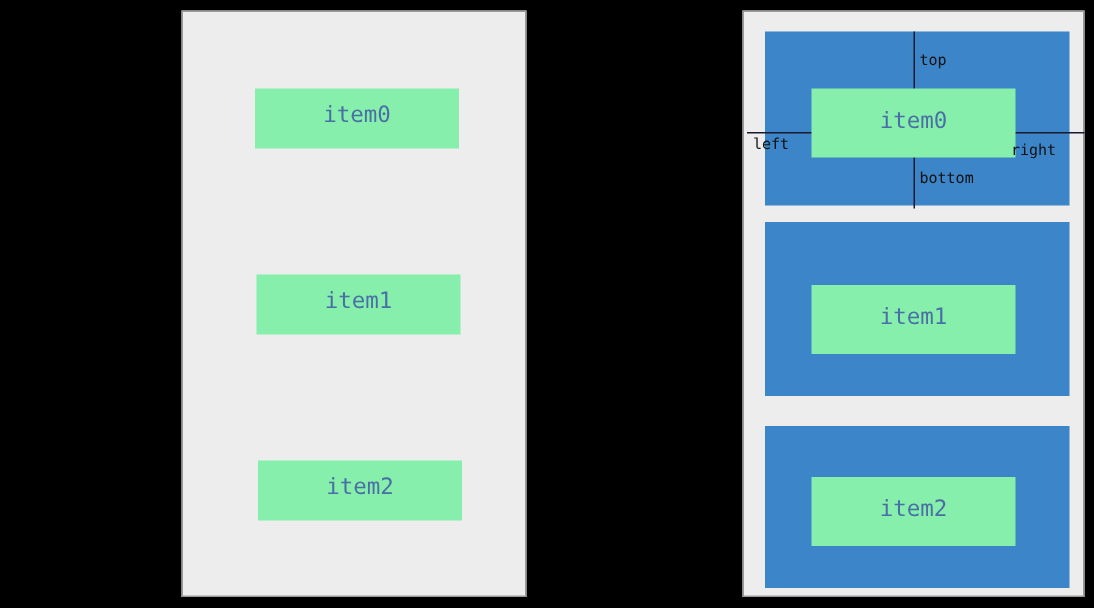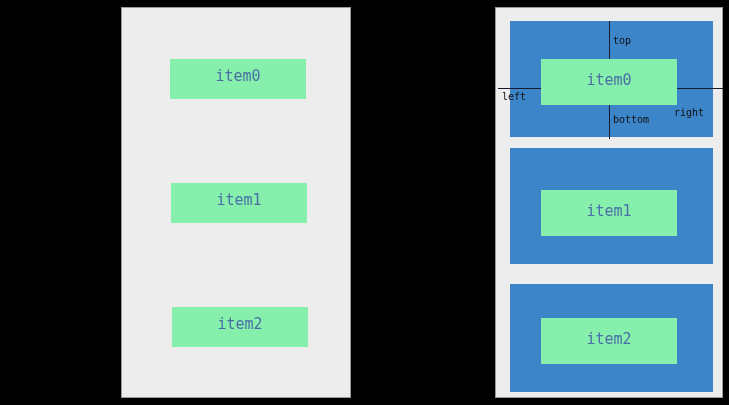--- a/index.html
+++ b/index.html
@@ -106,21 +106,21 @@
   .guide-label {
     position: absolute;
     color: #111111;
     font-size: 10px;
     line-height: 1;
     white-space: nowrap;
   }
   .gl-top    { left: 117px; top: 28px; }
   .gl-bottom { left: 117px; top: 107px; text-align: right; }
   .gl-left   { left: 6px;   top: 84px; }
-  .gl-right  { left: 178px; top: 100px; }
+  .gl-right  { left: 178px; top: 88px; }
 </style>
 </head>
 <body>
 
 <div class="stage">
 
   <div class="panel panel-left">
 
     <div class="item-box l-item0">
       <span class="item-label">item0</span>

